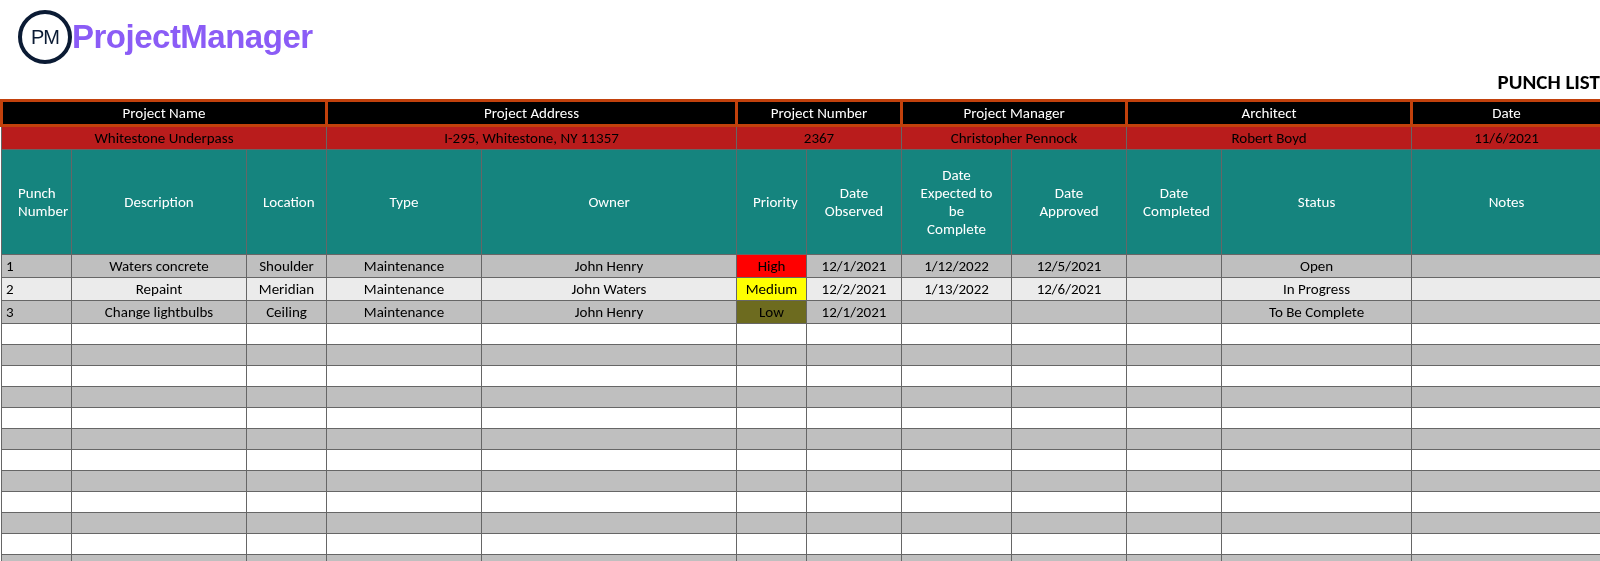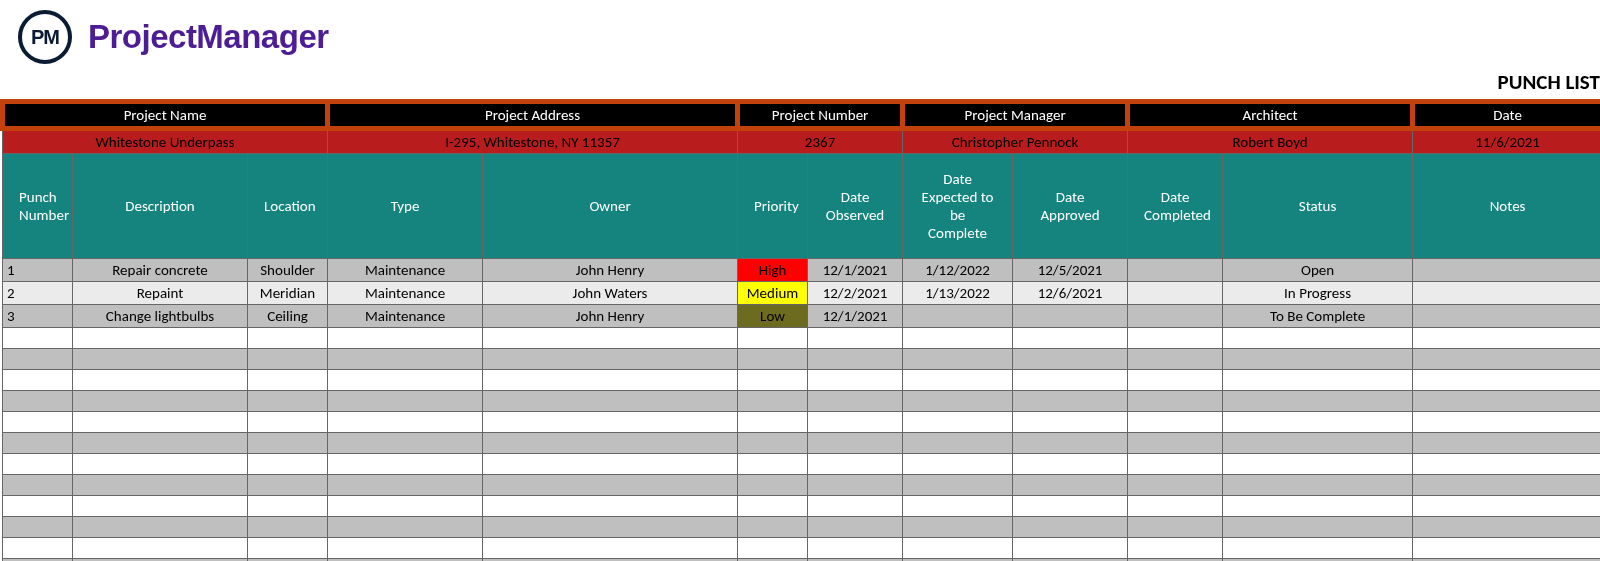--- a/index.html
+++ b/index.html
@@ -14,31 +14,31 @@
     padding: 10px 18px 5px 18px;
   }
   .logo-circle {
     width: 54px;
     height: 54px;
     border: 4px solid #0b1b34;
     border-radius: 50%;
     display: flex;
     align-items: center;
     justify-content: center;
-    font-weight: 700;
+    font-weight: 400;
     font-size: 20px;
     color: #0b1b34;
     letter-spacing: -1px;
     font-family: Arial, sans-serif;
   }
   .brand {
     font-size: 33px;
     font-weight: 800;
-    color: #4c1d95;
-    margin-left: 16px;
+    color: #8b5cf6;
+    margin-left: 0;
     font-family: Arial, sans-serif;
     letter-spacing: -0.5px;
   }
   .title {
     text-align: right;
     font-size: 21px;
     font-weight: 700;
     color: #000;
     margin-bottom: 4px;
   }
@@ -53,21 +53,21 @@
     font-size: 15px;
     height: 21px;
     overflow: hidden;
     white-space: nowrap;
   }
   .black-row td {
     background: #000;
     color: #fff;
     text-align: center;
     font-weight: 400;
-    border: 5px solid #c2410c;
+    border: 3px solid #c2410c;
   }
   .info-row td {
     background: #b91c1c;
     text-align: center;
     font-size: 15px;
   }
   .teal-row td {
     background: #15847e;
     color: #fff;
     text-align: center;
@@ -160,21 +160,21 @@
     <td>Date Approved</td>
     <td>Date Completed</td>
     <td>Status</td>
     <td>Notes</td>
   </tr>
 
   </tbody>
     <tbody id="data-body">
       <tr class="data-row alt0">
         <td class="punchnum">1</td>
-        <td>Repair concrete</td>
+        <td>Waters concrete</td>
         <td>Shoulder</td>
         <td>Maintenance</td>
         <td>John Henry</td>
         <td class="priority-high">High</td>
         <td>12/1/2021</td>
         <td>1/12/2022</td>
         <td>12/5/2021</td>
         <td></td>
         <td class="status-cell">Open</td>
         <td class="notes-cell"></td>

